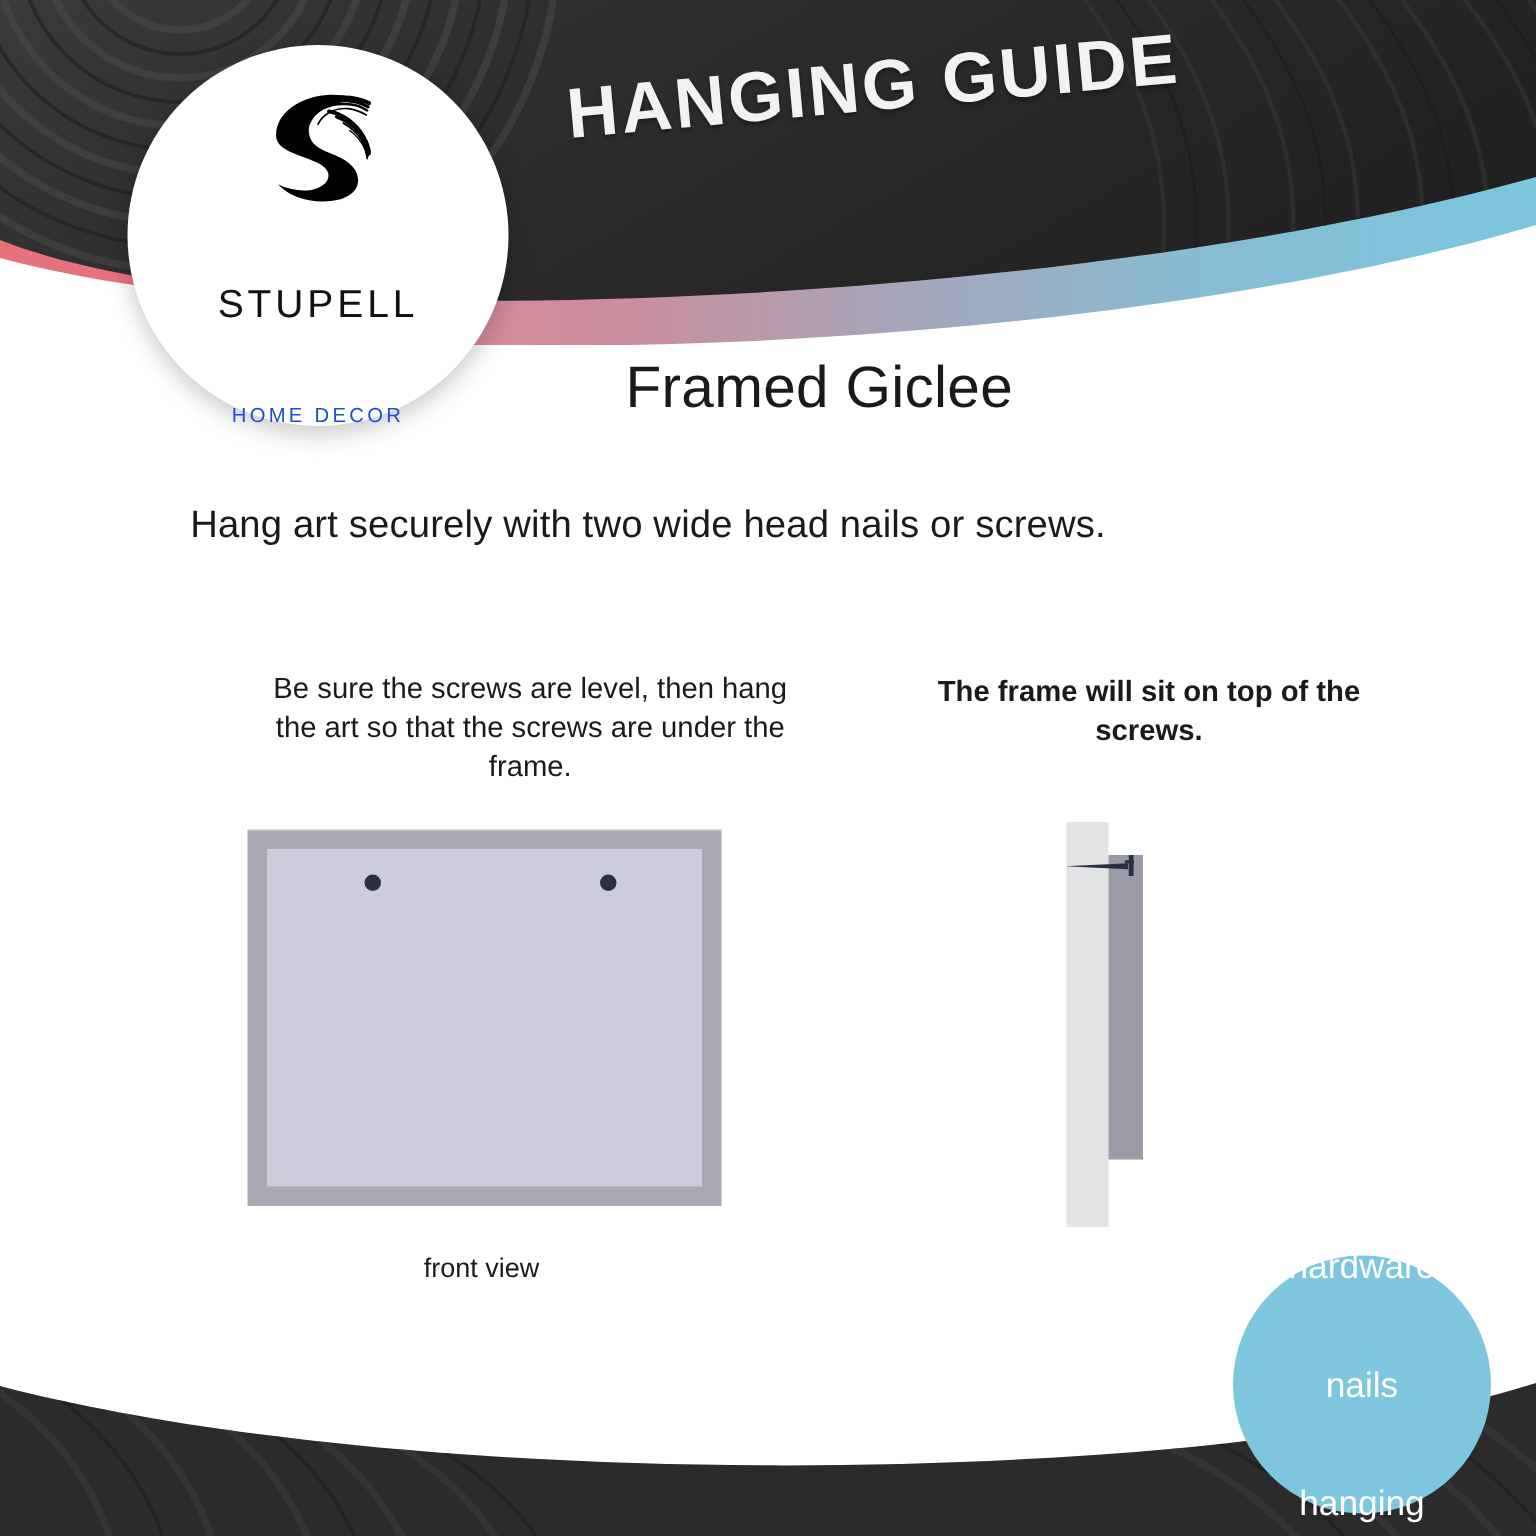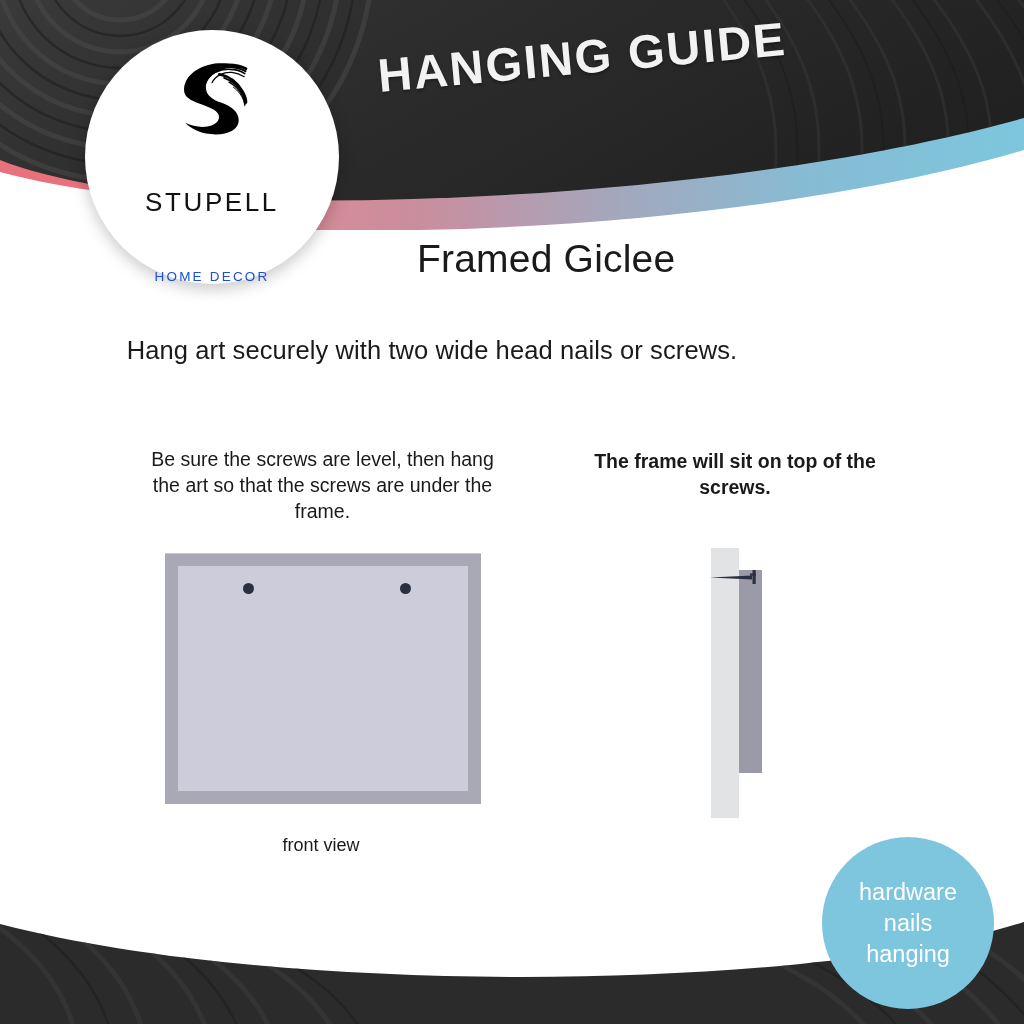--- a/index.html
+++ b/index.html
@@ -53,21 +53,21 @@
   
   .lead-text{
     position:absolute;left:0;top:336px;width:864px;
     text-align:center;font-size:25.5px;color:#1a1a1a;font-weight:500;
     letter-spacing:.1px;
   }
 
   
   .cap{
     position:absolute;text-align:center;color:#1a1a1a;
-    font-size:19.5px;line-height:26px;font-weight:500;
+    font-size:19.5px;line-height:26px;font-weight:500;margin-left:31px;
   }
   .cap-left{left:150px;top:446px;width:345px;}
   .cap-right{left:585px;top:448px;width:300px;font-weight:bold;}
 
   
   .front-view{position:absolute;left:165px;top:553px;width:316px;height:251px;}
   .frame-outer{
     position:absolute;inset:0;background:#a9a9b5;
     box-shadow:inset 0 1px 0 rgba(255,255,255,.35);
   }
@@ -97,21 +97,21 @@
     position:absolute;font-size:18px;color:#1a1a1a;font-weight:500;text-align:center;
   }
   .label-front{left:221px;top:835px;width:200px;}
   .label-side{left:640px;top:845px;width:200px;}
 
   
   .hw-badge{
     position:absolute;left:822px;top:837px;width:172px;height:172px;
     border-radius:50%;background:#7dc6dd;
     display:flex;flex-direction:column;align-items:center;justify-content:center;
-    color:#ffffff;font-size:23.5px;line-height:31px;font-weight:400;text-align:center;
+    color:#ffffff;font-size:23.5px;line-height:31px;font-weight:400;text-align:center;gap:48px;
   }
 </style>
 </head>
 <body>
 
 <div id="stage">
 
   <div class="top-band">
     <svg viewBox="0 0 1024 230" preserveAspectRatio="none">
       <defs>

